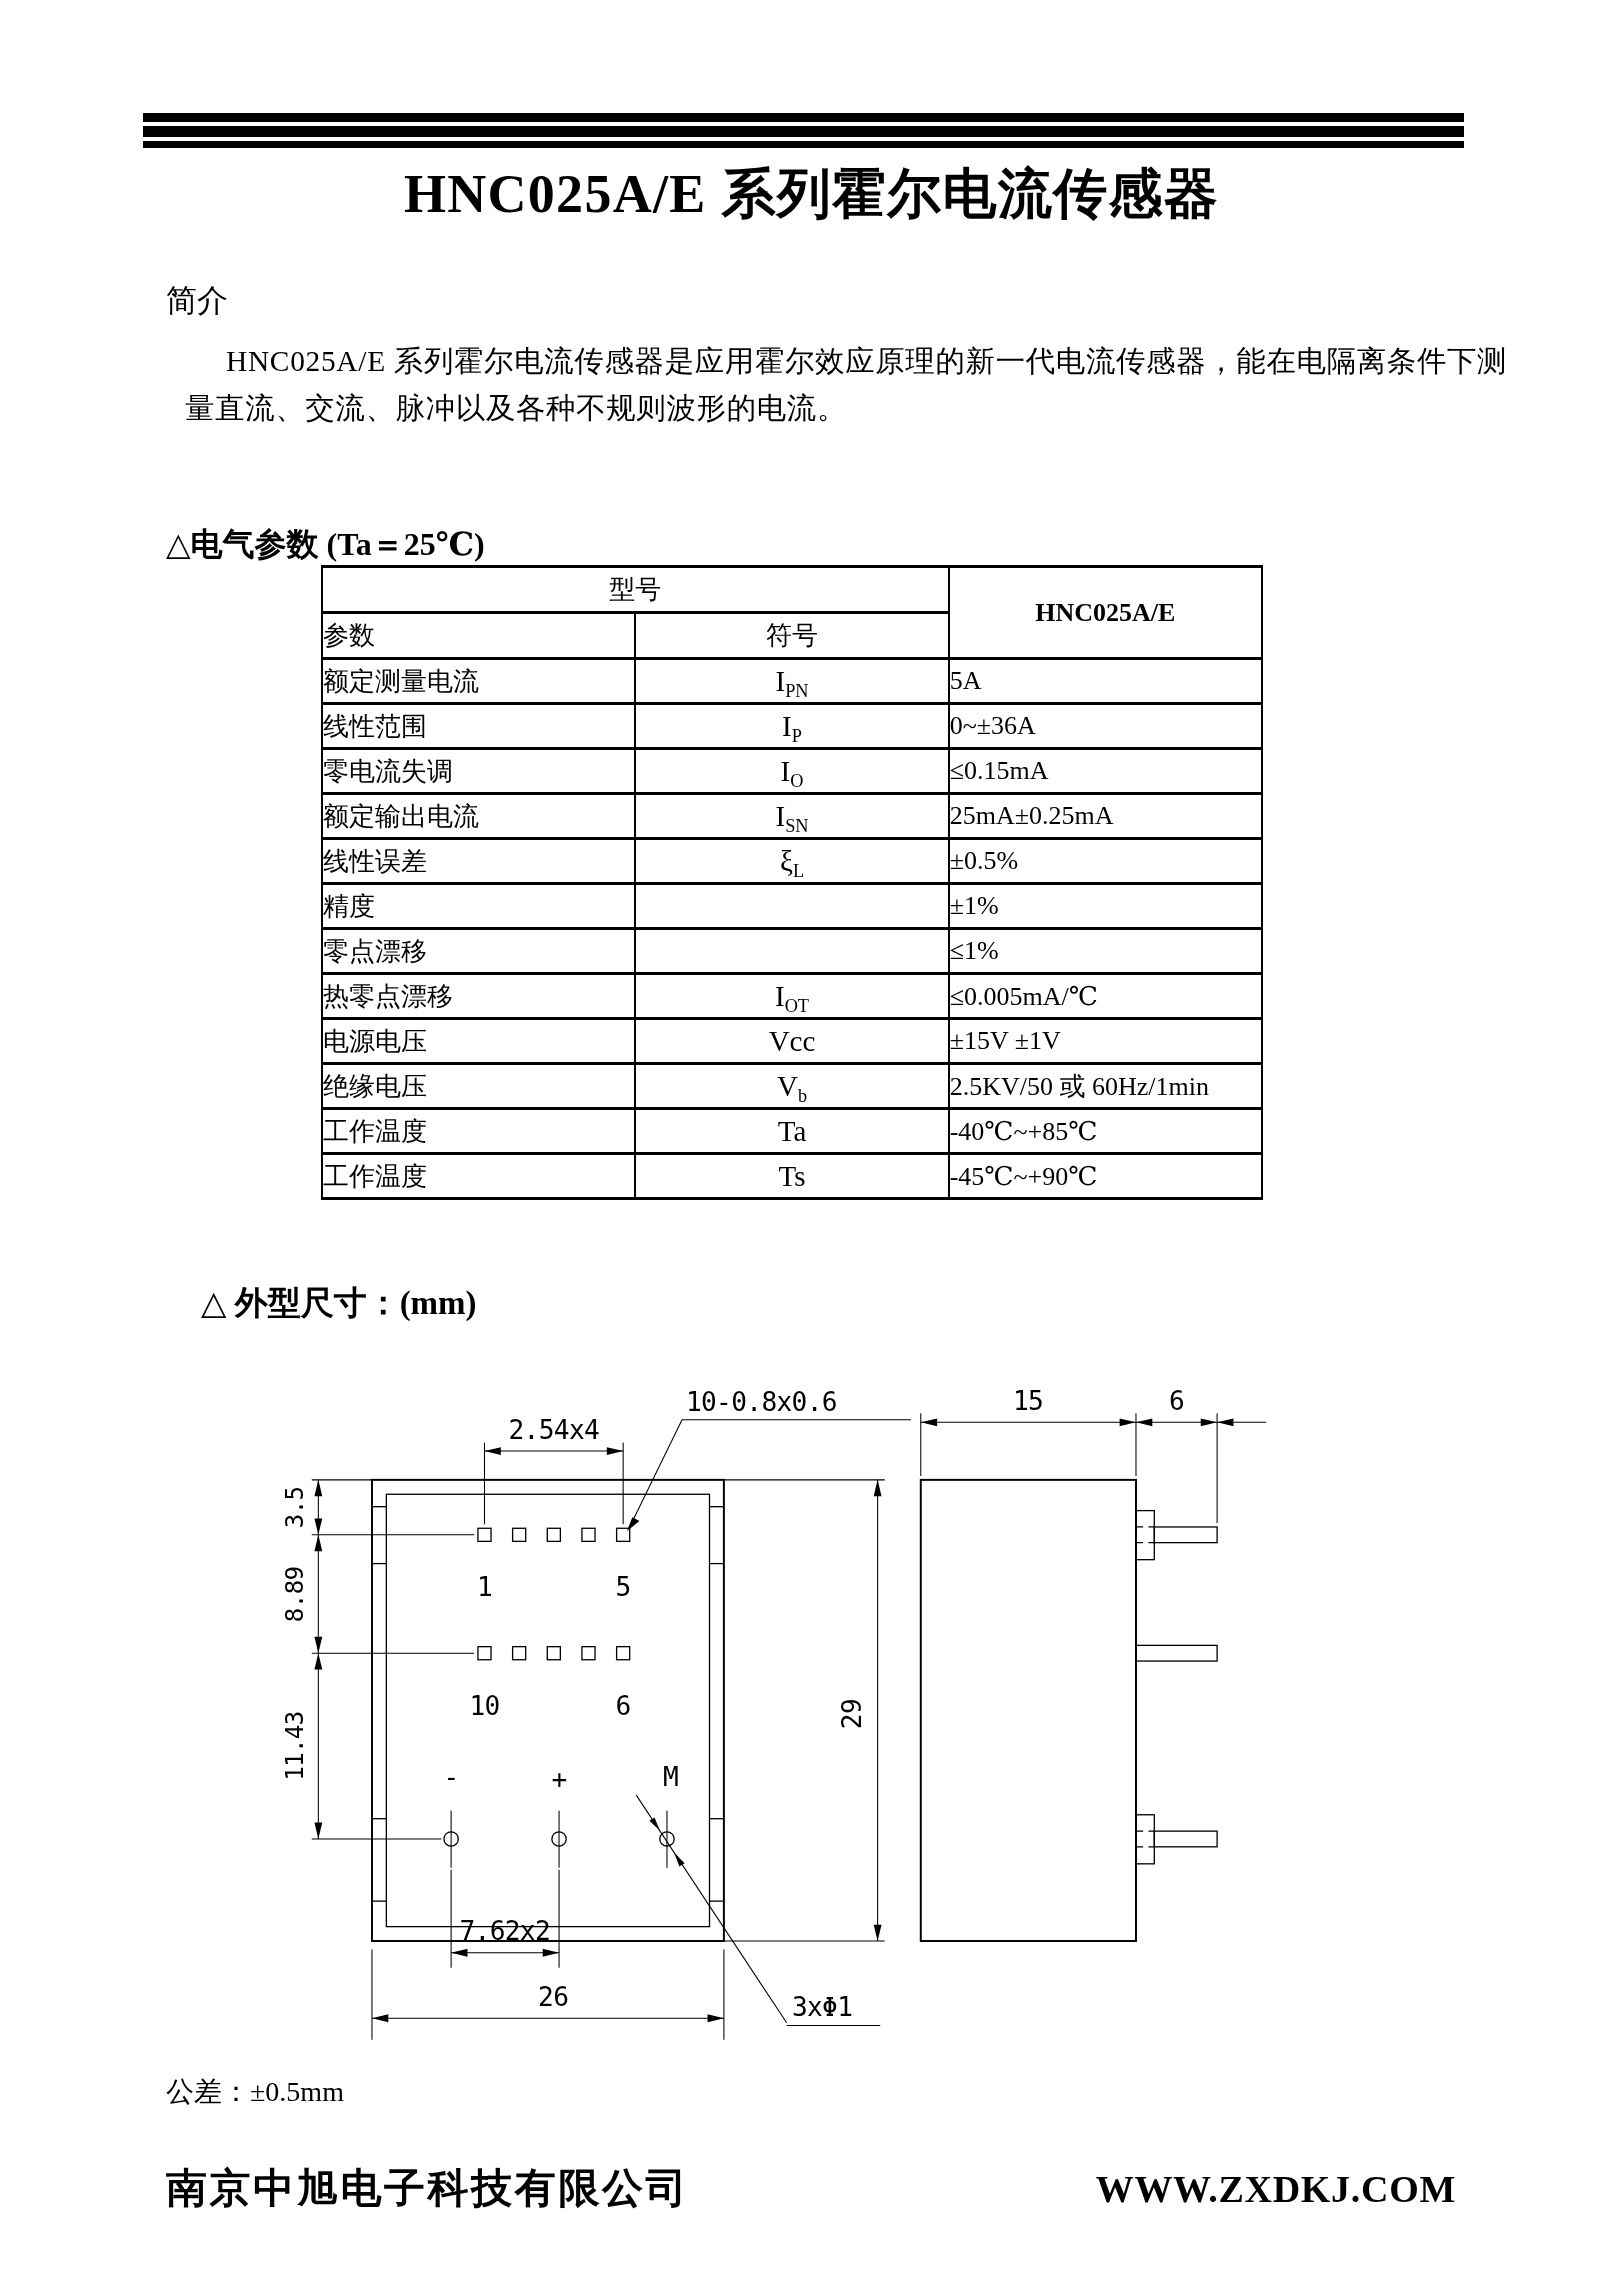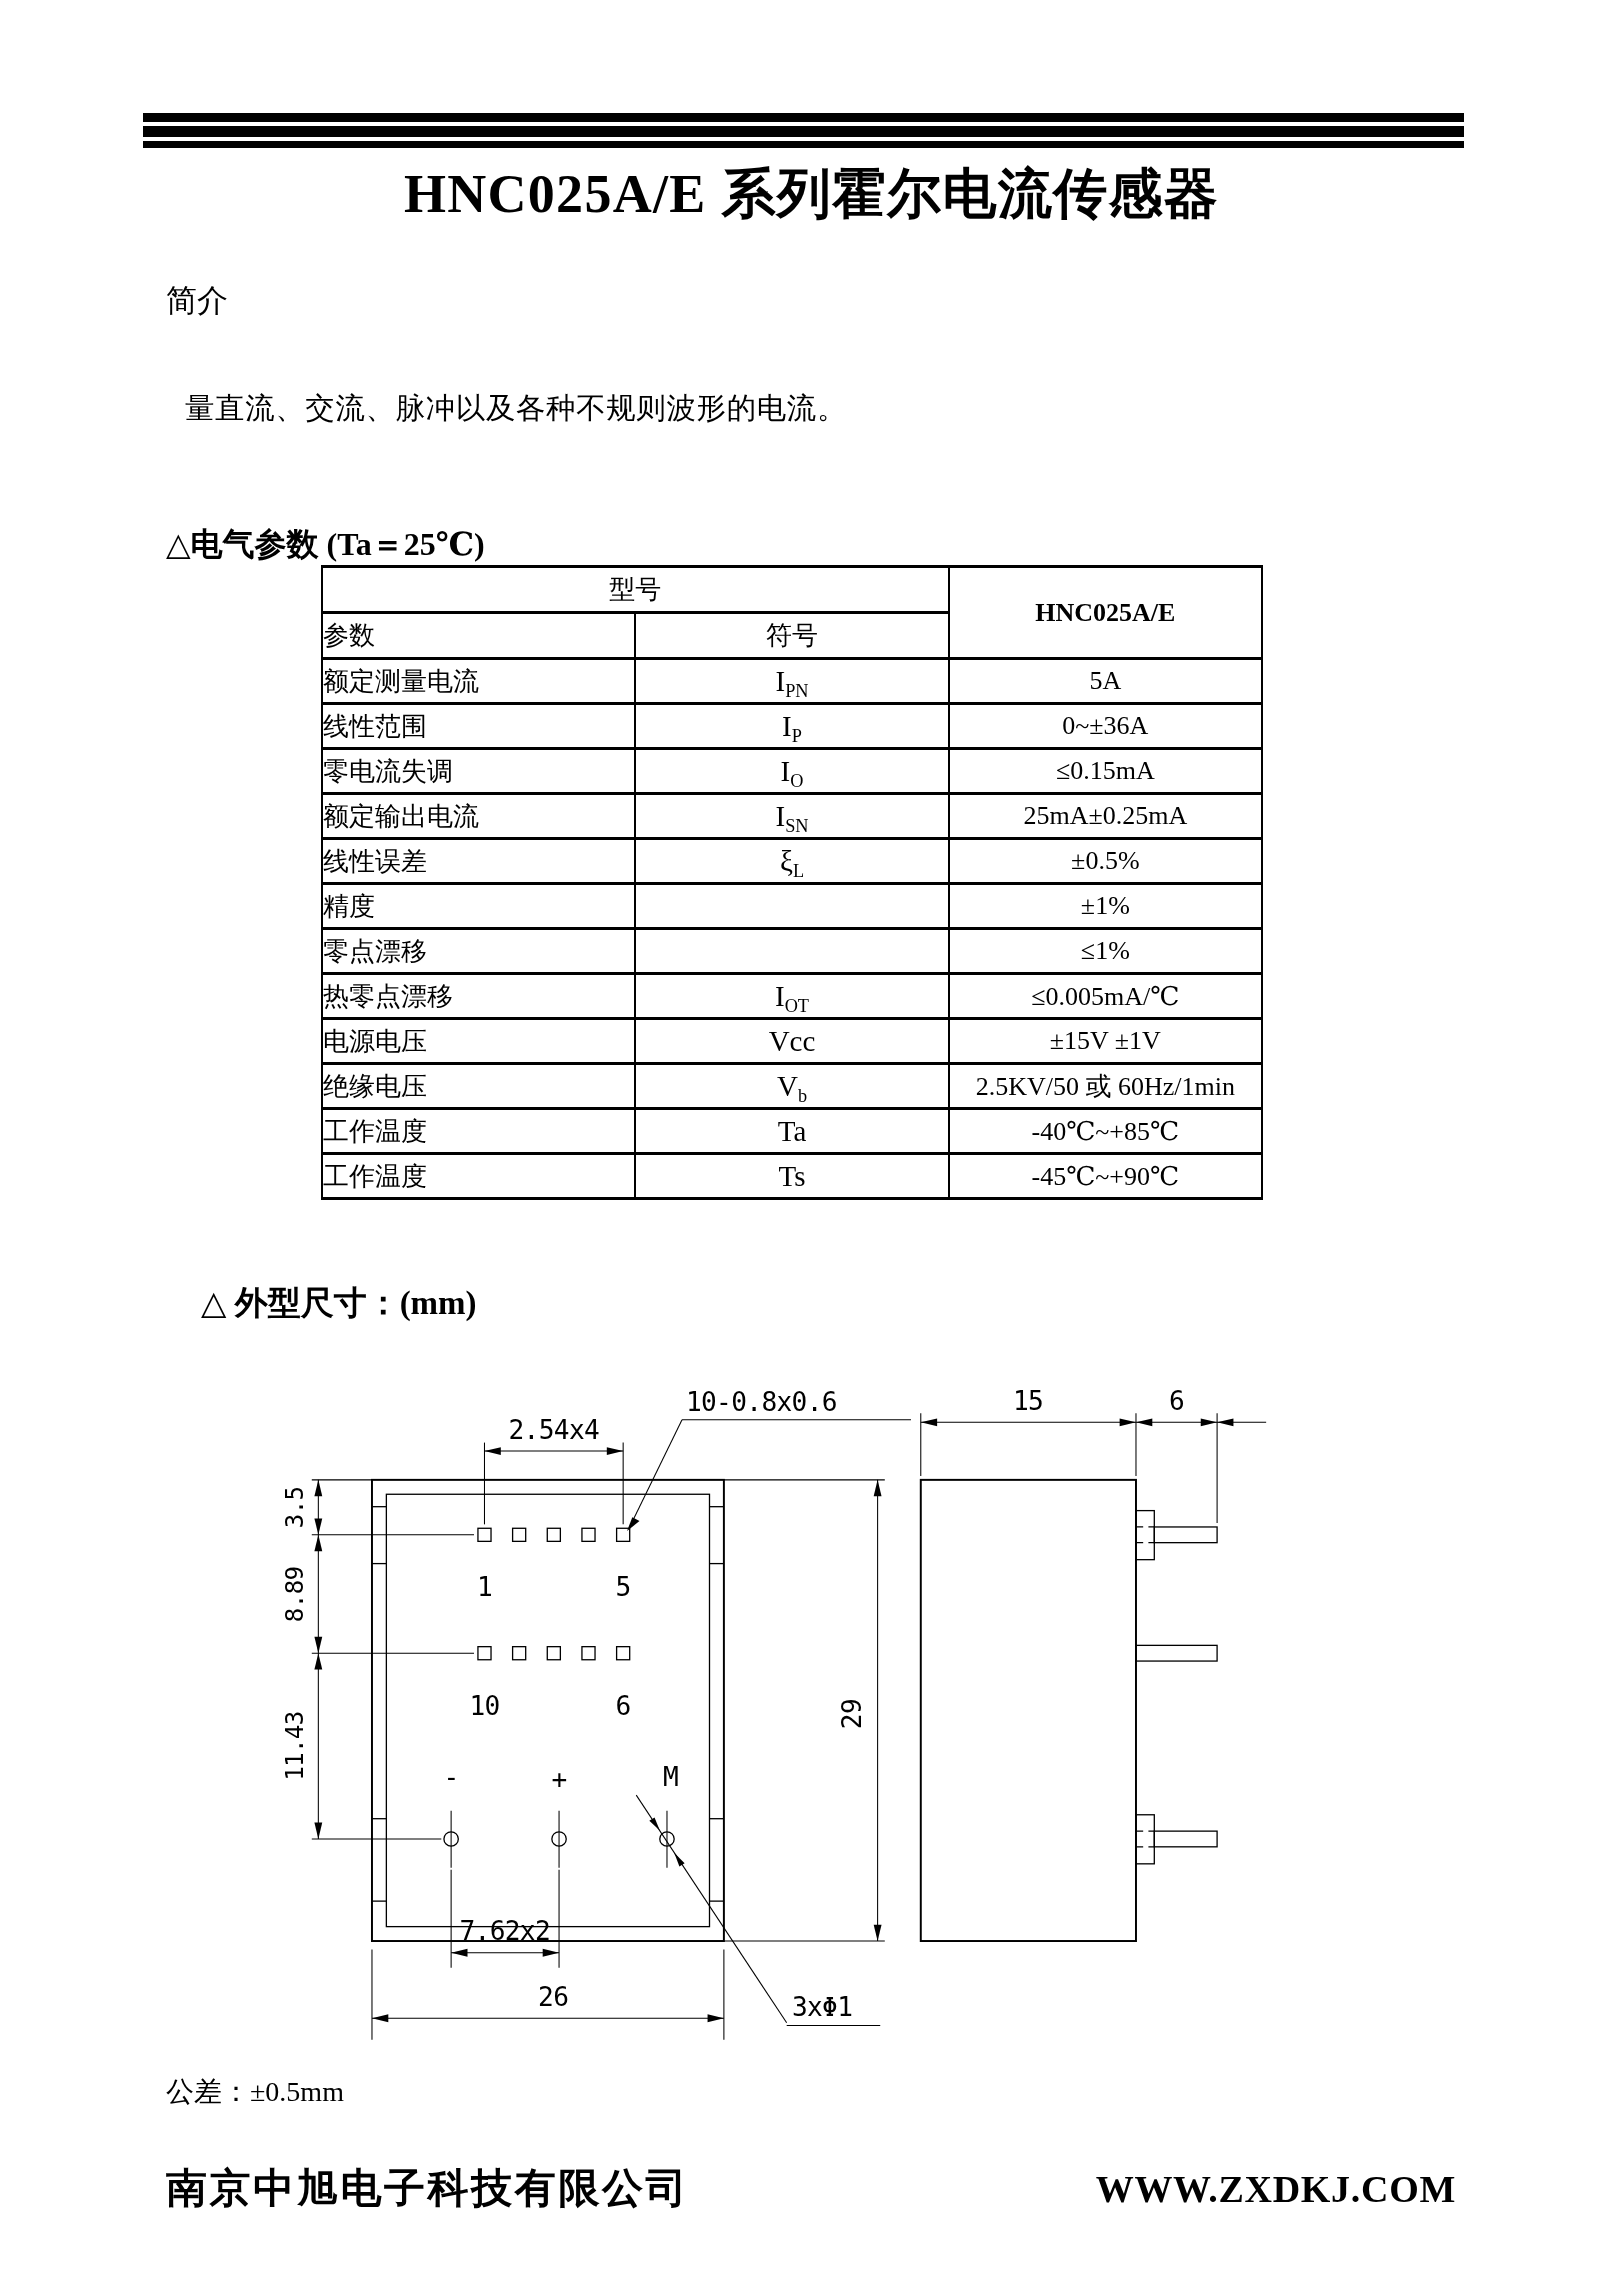--- a/index.html
+++ b/index.html
@@ -33,21 +33,21 @@
     width:942px;
   }
   table.params td{
     border-left:2px solid #000;border-right:2px solid #000;
     border-top:3.9px solid #000;border-bottom:3.9px solid #000;
     padding:0;overflow:hidden;
     font-size:26px;
   }
   td.c-param{width:178px;padding-left:6.5px;}
   td.c-sym{width:81px;text-align:center;font-size:29px;}
-  td.c-val{text-align:center;font-size:27.5px;border-radius:21px;}
+  td.c-val{font-size:27.5px;}
   tr.hrow1 td{height:43px;}
   tr.hrow2 td{height:43px;}
   tr.drow td{height:42px;}
   td.model-label{text-align:center;}
   td.model-cell{text-align:center;font-size:30px;font-weight:bold;}
   sub.symsub{font-size:18.3px;line-height:0;}
   .sym-main{font-size:29px;}
 
   .tolerance{position:absolute;left:166px;top:2073px;font-size:28px;}
   .company{
@@ -79,20 +79,21 @@
 
 <div class="page">
 
   <div class="rule rule1"></div>
   <div class="rule rule2"></div>
   <div class="rule rule3"></div>
 
   <div class="doc-title">HNC025A/E 系列霍尔电流传感器</div>
 
   <div class="intro-heading">简介</div>
+  <div class="intro-line1">HNC025A/E 系列霍尔电流传感器是应用霍尔效应原理的新一代电流传感器，能在电隔离条件下测</div>
   <div class="intro-line2">量直流、交流、脉冲以及各种不规则波形的电流。</div>
 
   <div class="elec-heading">△电气参数 (Ta＝25℃)</div>
 
   <table class="params">
     <tbody>
         <tr class="hrow1">
       <td colspan="2" class="model-label">型号</td>
       <td rowspan="2" class="model-cell">HNC025A/E</td>
     </tr>

